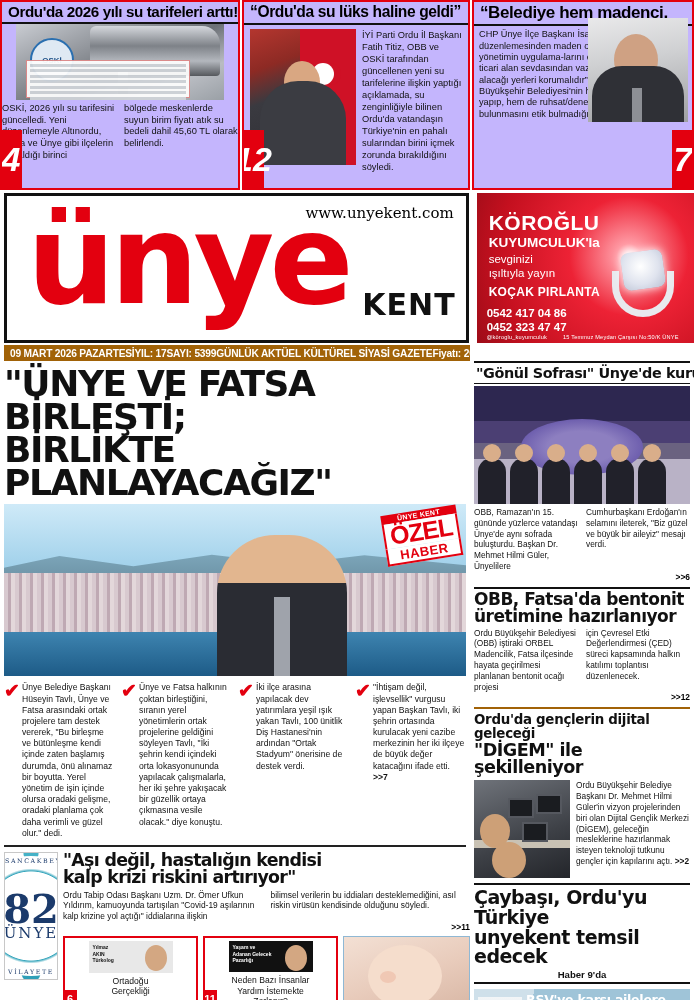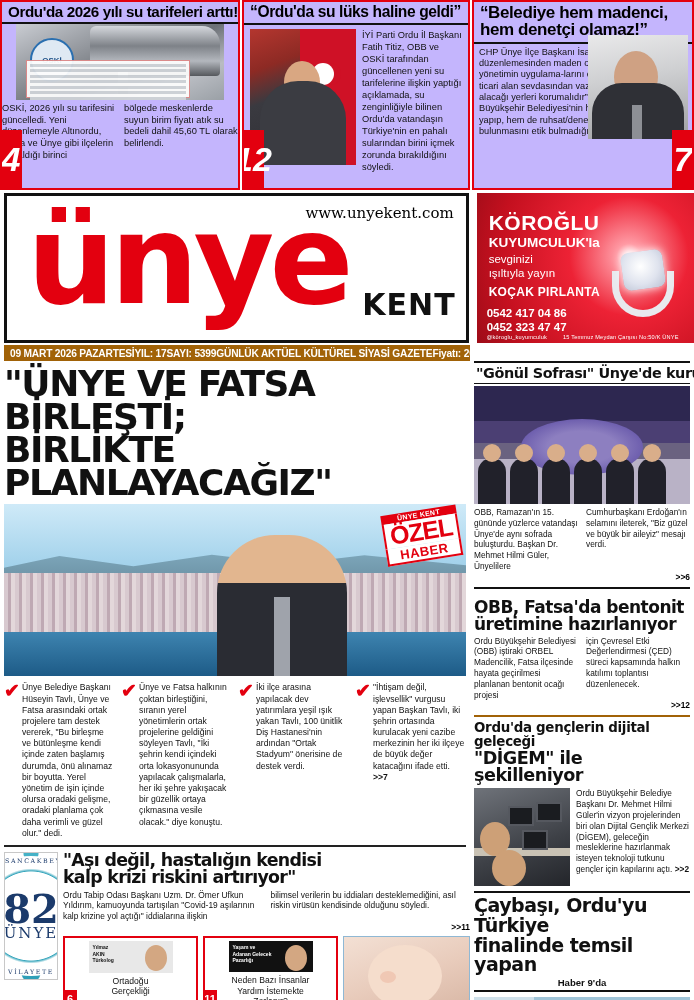--- a/index.html
+++ b/index.html
@@ -337,21 +337,21 @@
   }
   .sofra-photo .guest:after{ content:""; position:absolute; left:50%;top:-14px;transform:translateX(-50%);
     width:18px;height:18px;border-radius:50%; background:#d9ae8a;}
   .rbody-cols { display:flex; gap:8px; padding-top:3px; }
   .rbody-cols p { flex:1; font-size:8.3px; line-height:1.3; color:#111; }
   .rref { text-align:right; font-size:8.4px; font-weight:bold; }
 
   .rblock { padding-top:5px; }
   .rblock .rh {
     font-size: 17px; font-weight:bold; line-height:1.0; letter-spacing:-.5px; color:#111;
-    border-top:2px solid #111; padding-top:10px; font-family:"DejaVu Sans", sans-serif;
+    border-top:2px solid #111; padding-top:2px; font-family:"DejaVu Sans", sans-serif;
   }
   .digem-head1 { font-size:13.4px; font-weight:bold; letter-spacing:-.3px; line-height:1.05; color:#111;
     font-family:"DejaVu Sans", sans-serif;}
   .digem-head2 { font-size:17.6px; font-weight:bold; letter-spacing:-.5px; line-height:1.02; color:#111;
     font-family:"DejaVu Sans", sans-serif;}
   .digem-row { display:flex; gap:6px; padding-top:3px; }
   .digem-photo {
     width: 96px; height: 98px; flex:none; overflow:hidden; position:relative;
     background: linear-gradient(160deg,#6f737a,#3d4046 60%,#23252a);
   }
@@ -418,21 +418,20 @@
           <div class="suit"></div>
         </div>
         <div class="teaser2-text">İYİ Parti Ordu İl Başkanı Fatih Titiz, OBB ve OSKİ tarafından güncellenen yeni su tarifelerine ilişkin yaptığı açıklamada, su zenginliğiyle bilinen Ordu'da vatandaşın Türkiye'nin en pahalı sularından birini içmek zorunda bırakıldığını söyledi.</div>
       </div>
       <div class="pagenum">12</div>
     </div>
 
     <div class="teaser t3">
       <div class="teaser-head">
         <div>“Belediye hem madenci,</div>
-        <div>hem denetçi olamaz!”</div>
       </div>
       <div class="teaser3-wrap">
         <div class="teaser3-text">CHP Ünye İlçe Başkanı İsa Maral, Yalı kumsalı düzenlemesinden maden ocaklarına kadar yerel yönetimin uygulama-larını eleştirerek, “Belediyeler ticari alan sevdasından vazgeçip, halkın nefes alacağı yerleri korumalıdır” dedi. Maral, Ordu Büyükşehir Belediyesi'nin hem maden işletmeciliği yapıp, hem de ruhsat/denetim aşamasında bulunmasını etik bulmadığını vurguladı.</div>
         <div class="portrait3">
           <div class="head3"></div>
           <div class="suit3"></div>
           <div class="tie3"></div>
         </div>
       </div>
       <div class="pagenum right">7</div>
@@ -640,21 +639,21 @@
           <div class="digem-text">
             <span>Ordu Büyükşehir Belediye Başkanı Dr. Mehmet Hilmi Güler'in vizyon projelerinden biri olan Dijital Gençlik Merkezi (DİGEM), geleceğin mesleklerine hazırlanmak isteyen teknoloji tutkunu gençler için kapılarını açtı.</span>
             <span style="font-weight:bold">&gt;&gt;2</span>
           </div>
         </div>
       </div>
 
       <div class="rblock">
         <div class="cay-head">
           <div>Çaybaşı, Ordu'yu Türkiye</div>
-          <div>finalinde temsil yapan</div>
+          <div>unyekent temsil edecek</div>
         </div>
         <div class="cay-sub">Haber 9'da</div>
       </div>
 
       <div class="rsv">
         <div class="thermo"></div>
         <div class="txtbox">
           <h4>
             <span>RSV'ye karşı ailelere önemli uyarı: “İlk</span>
             

